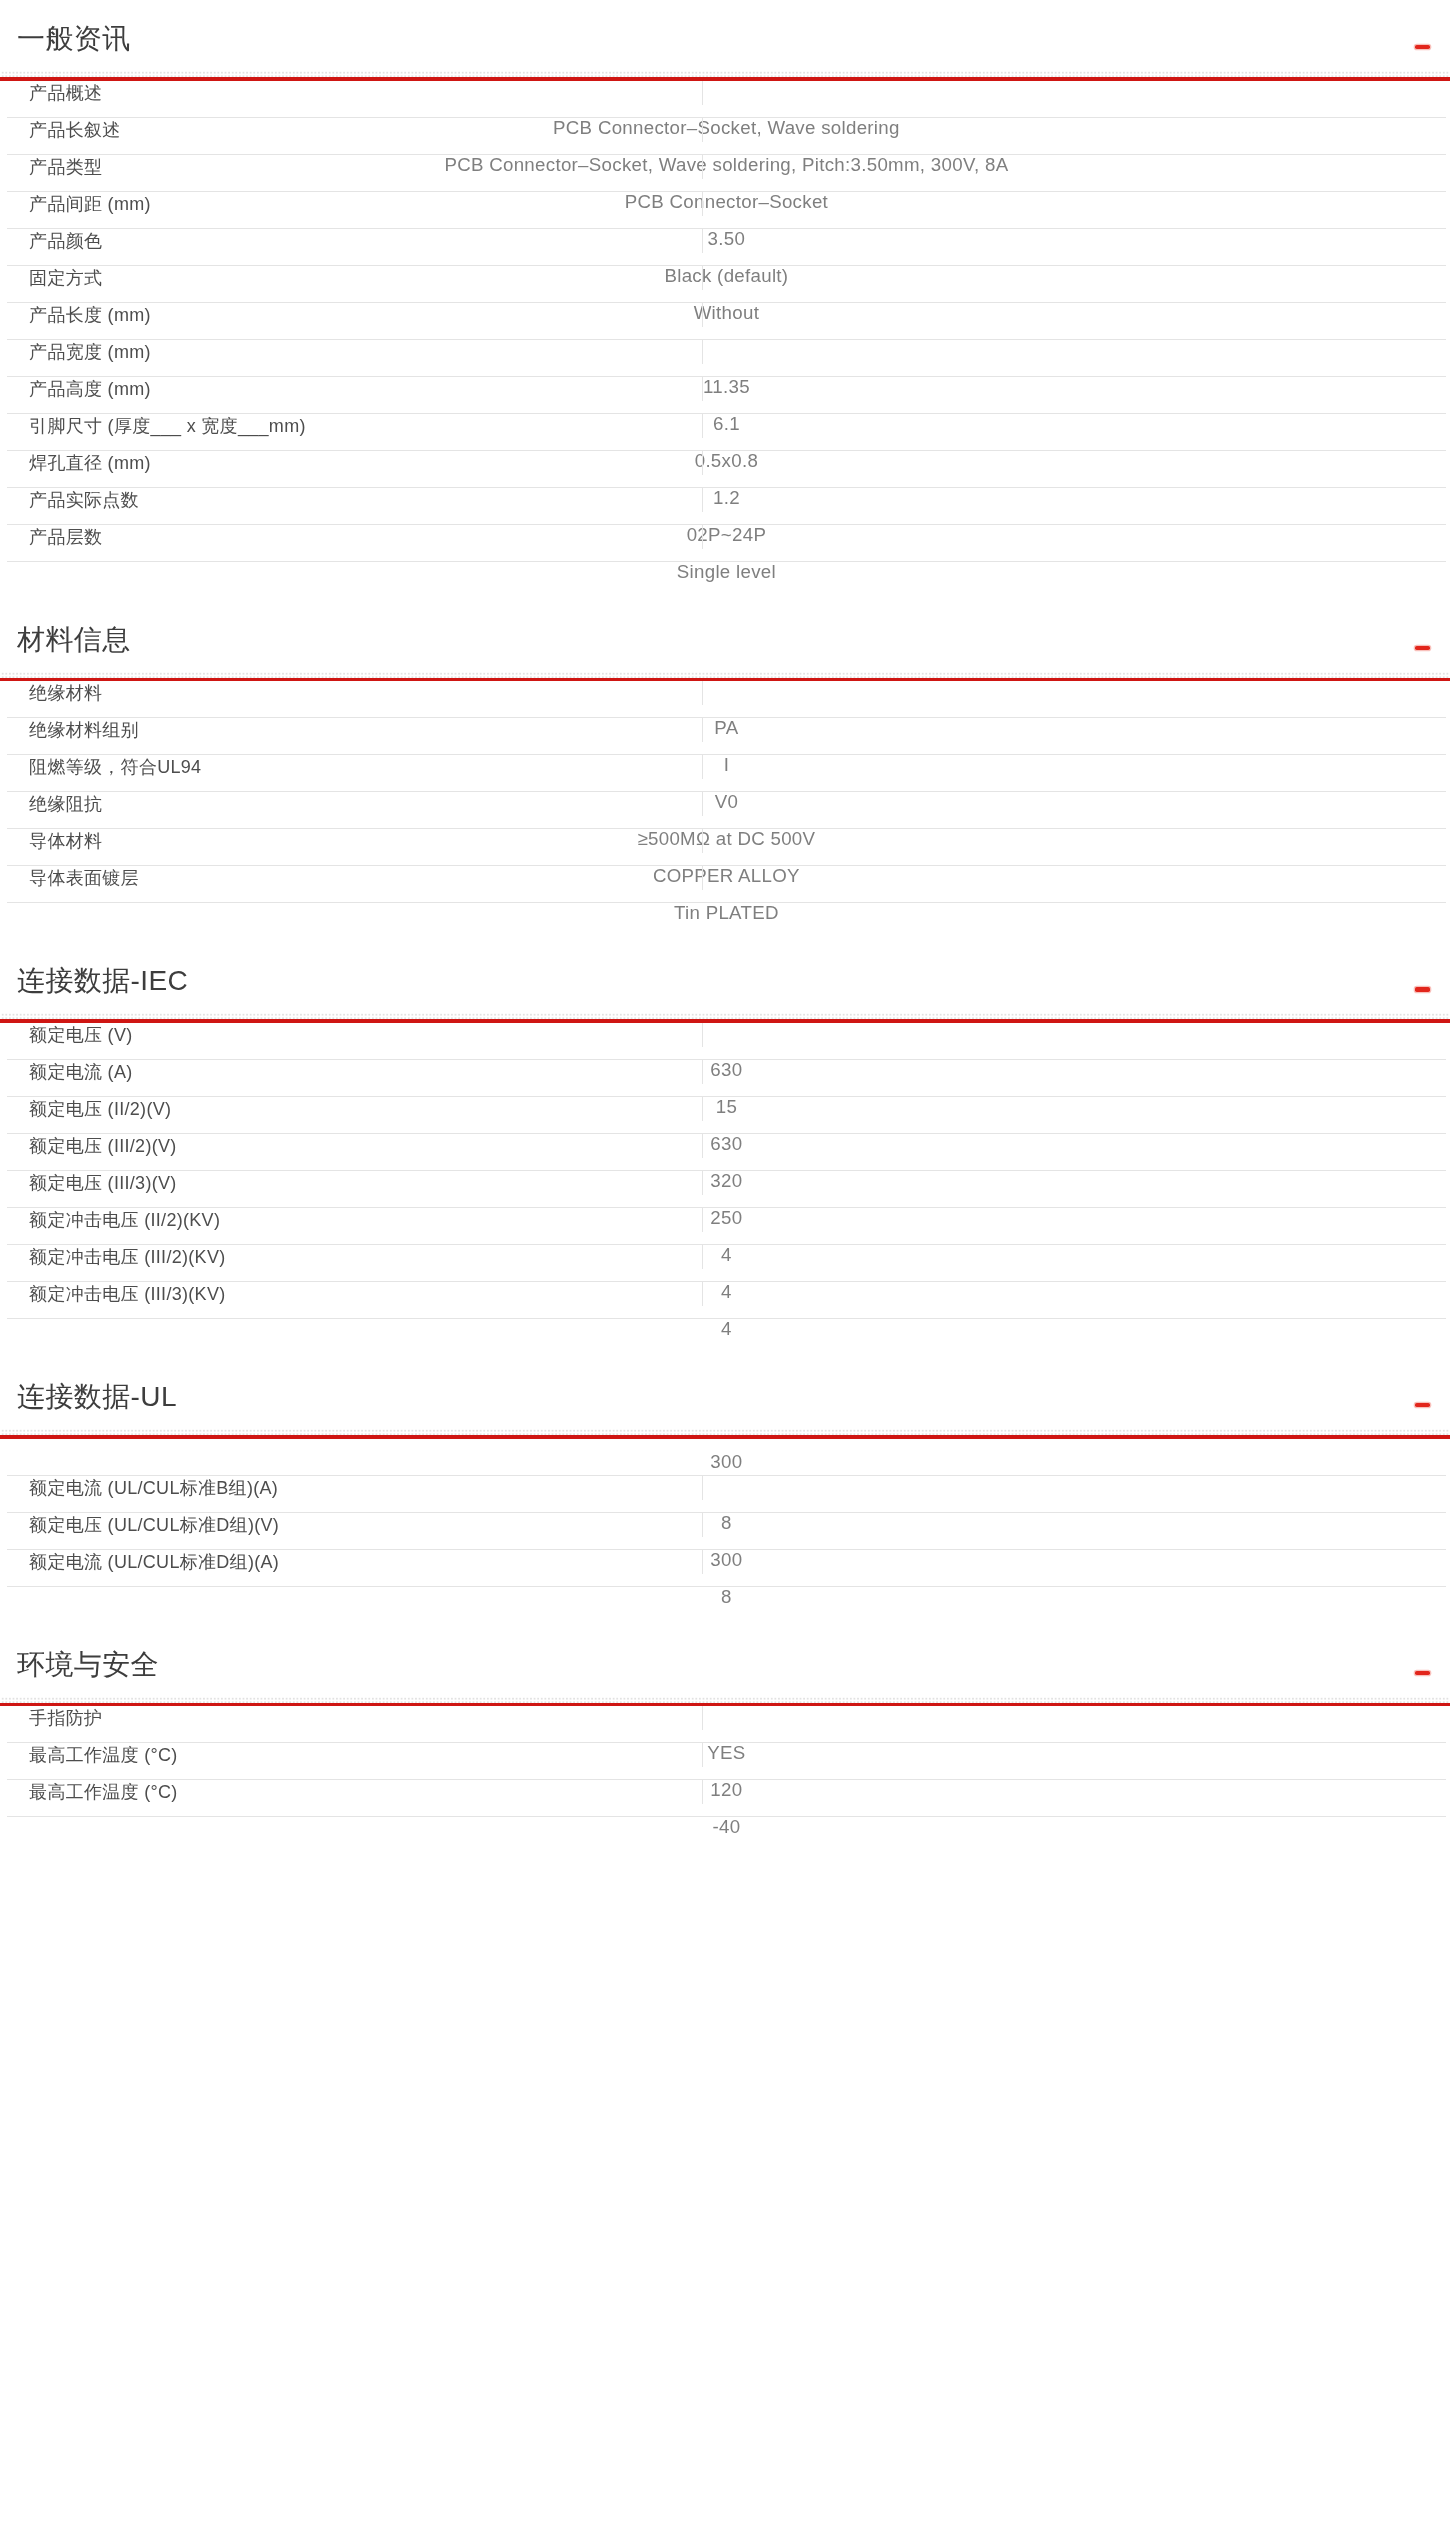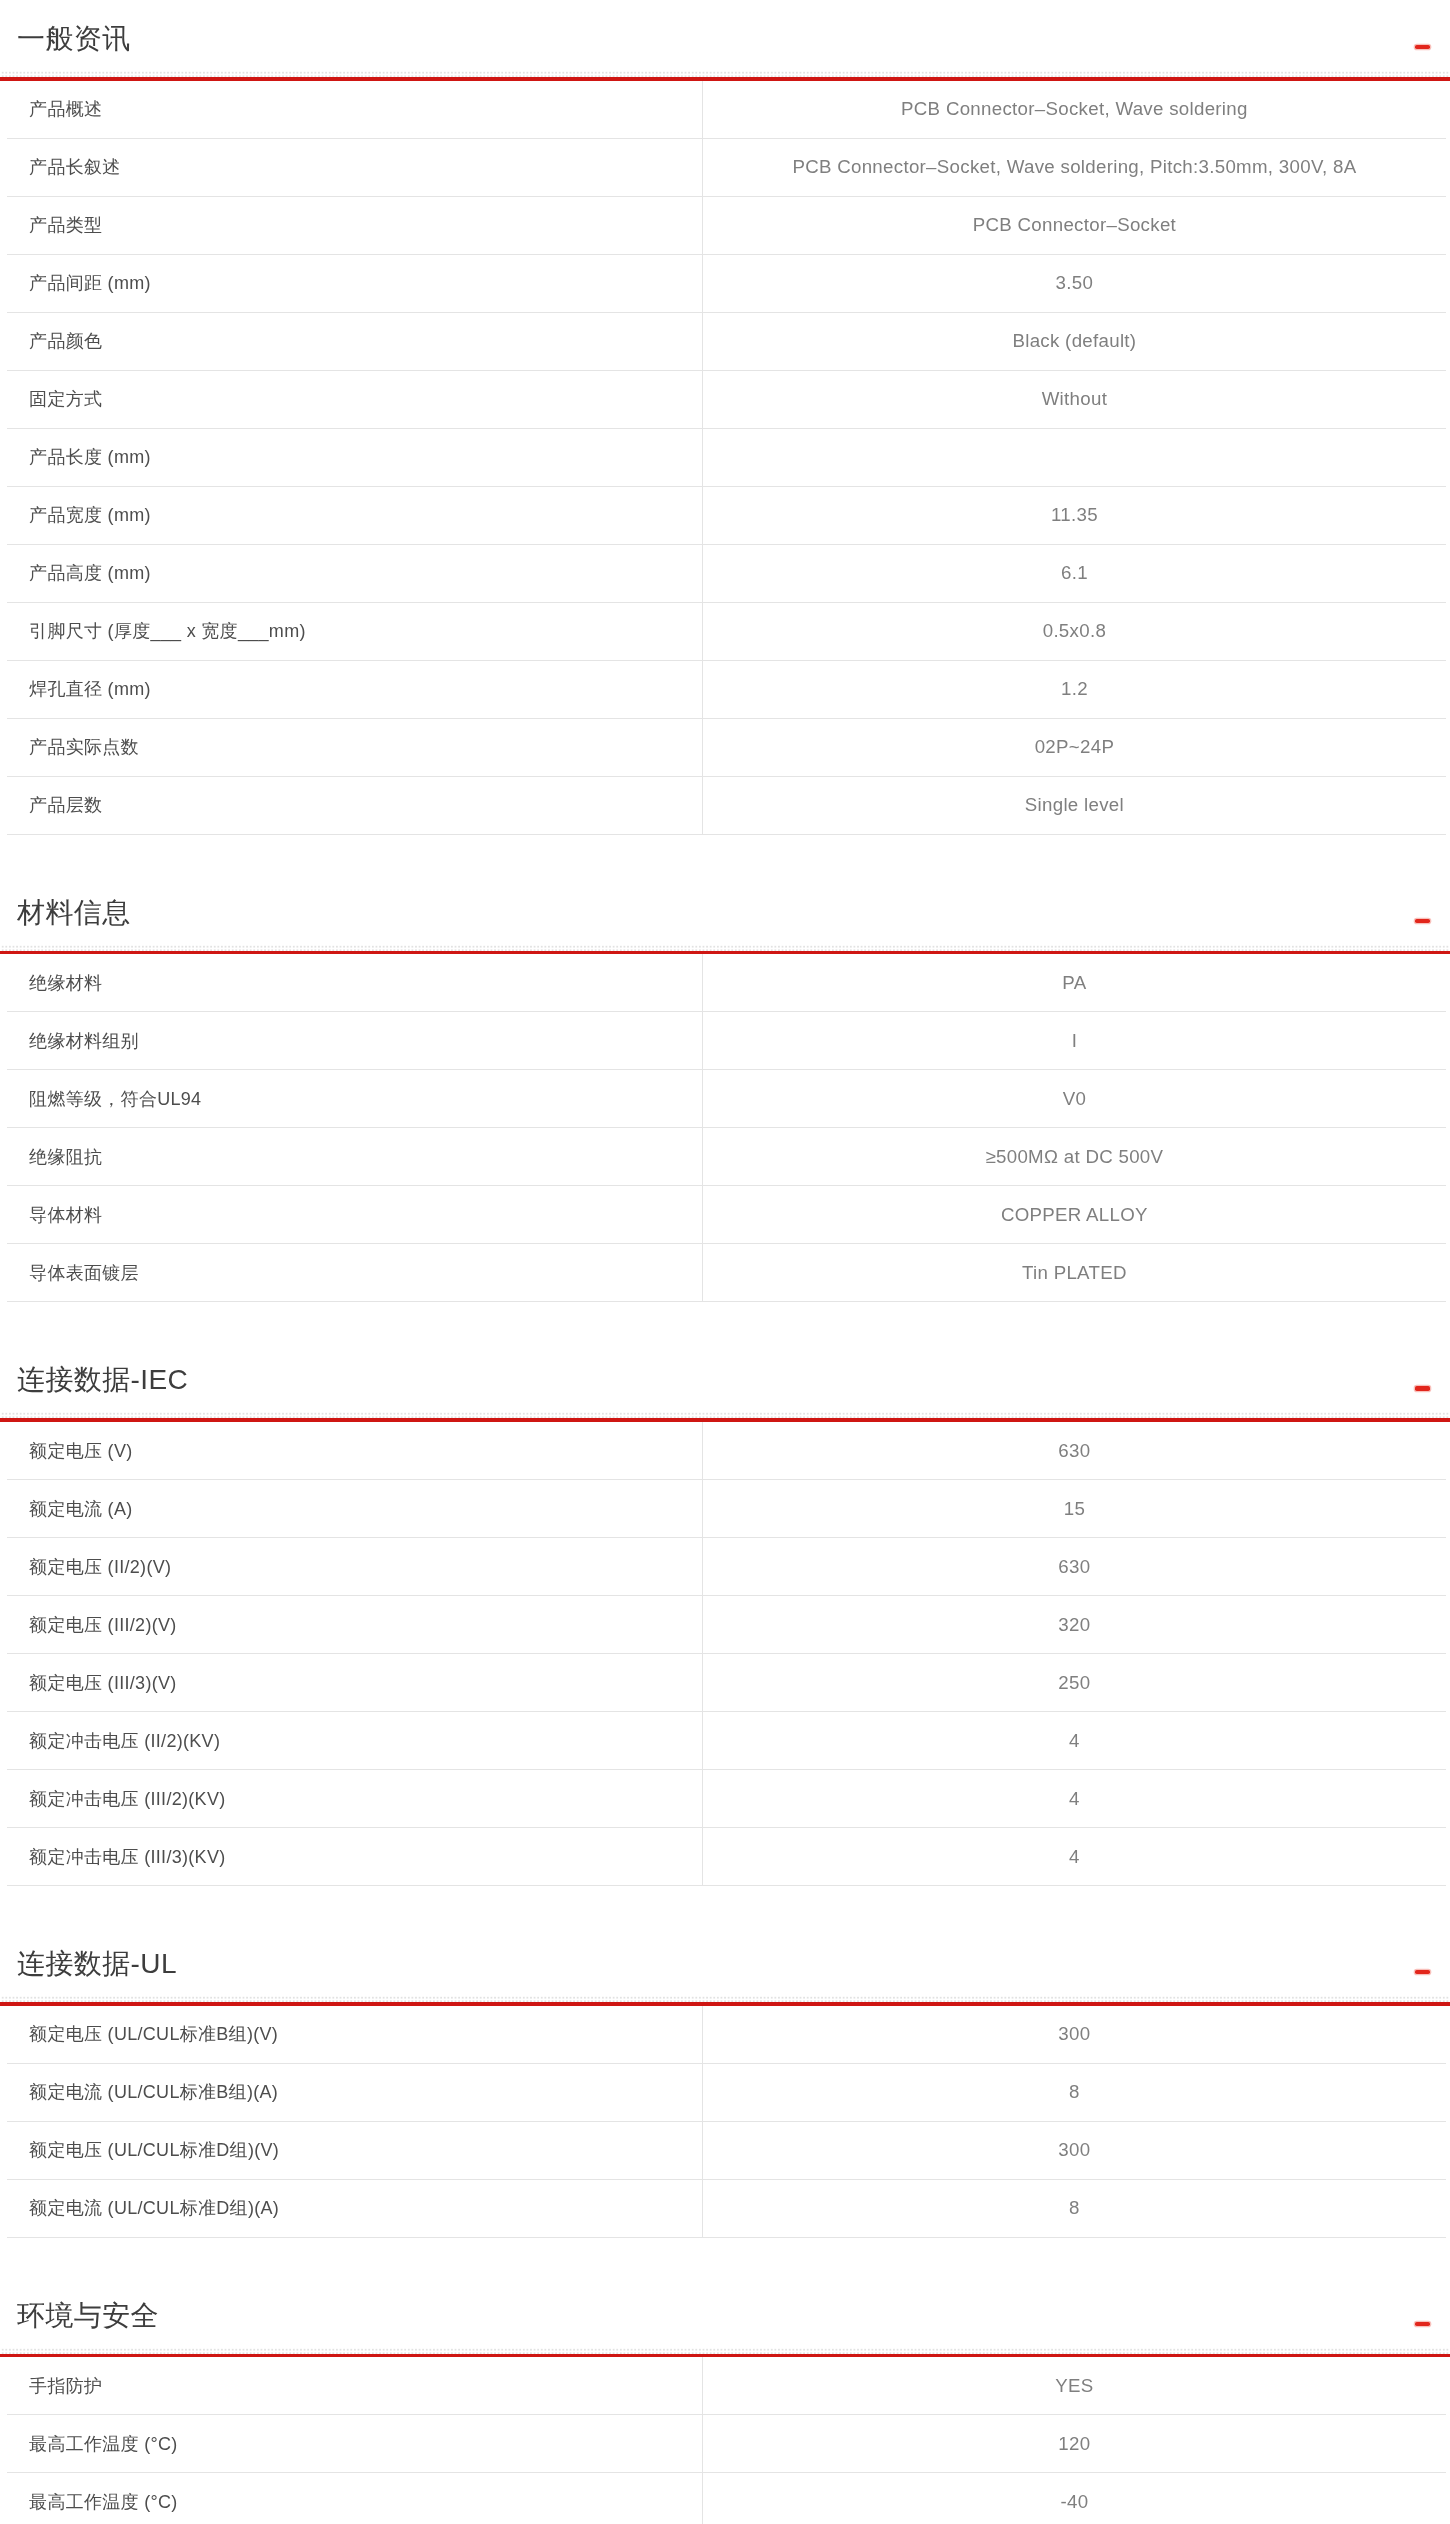--- a/index.html
+++ b/index.html
@@ -56,22 +56,23 @@
     background-size:3.6px 3.6px;
     background-position:0.9px 0.9px;
   }
   .redline{
     height:3.6px;
     background:var(--red);
   }
   .spec-table{margin:0 5.3px 0 7.1px;}
   .spec-row{
     display:flex;
-    height:58px;
+    height:37px;
     border-bottom:0.9px solid var(--divider);
+    flex-direction:column;
   }
   .cell-label{
     width:696px;
     border-right:0.9px solid var(--divider);
     display:flex;
     align-items:center;
     padding-left:22px;
     font-size:18px;
     color:var(--label-color);
     letter-spacing:0.3px;
@@ -239,21 +240,20 @@
     <div class="section-header">
       <h2 class="section-title">连接数据-UL</h2>
       <span class="minus"></span>
     </div>
     <div class="rule">
       <div class="dotted"></div>
       <div class="redline"></div>
     </div>
     <div class="spec-table">
         <div class="spec-row">
-          <div class="cell-label">额定电压 (UL/CUL标准B组)(V)</div>
           <div class="cell-value">300</div>
         </div>
         <div class="spec-row">
           <div class="cell-label">额定电流 (UL/CUL标准B组)(A)</div>
           <div class="cell-value">8</div>
         </div>
         <div class="spec-row">
           <div class="cell-label">额定电压 (UL/CUL标准D组)(V)</div>
           <div class="cell-value">300</div>
         </div>

